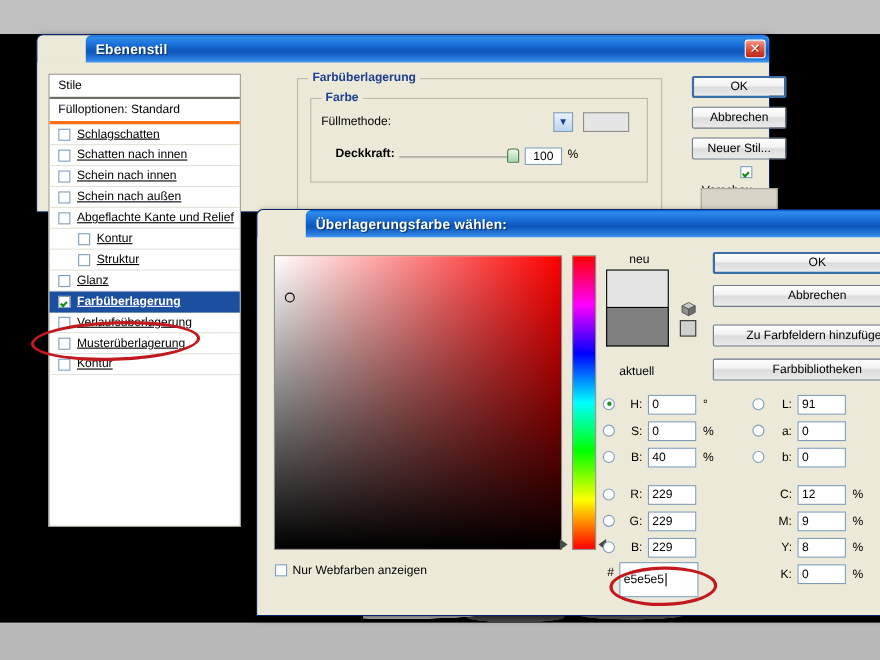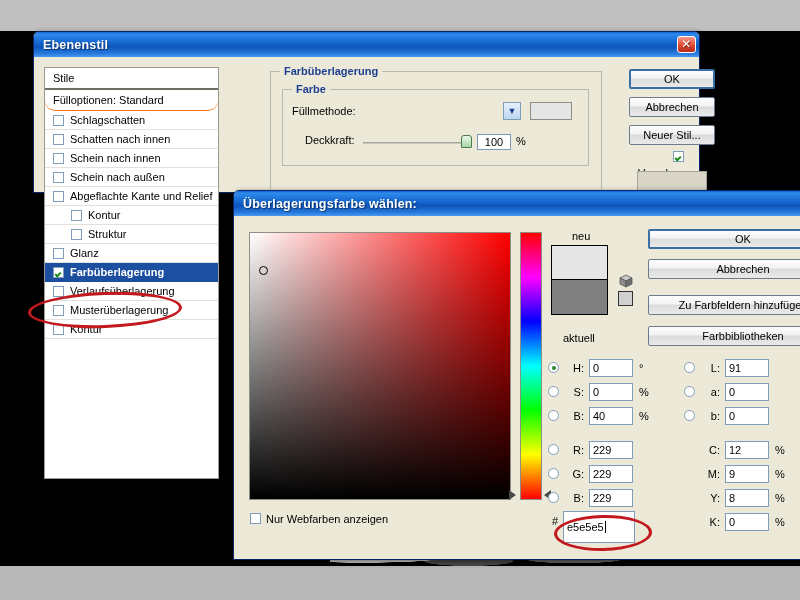--- a/index.html
+++ b/index.html
@@ -24,21 +24,21 @@
     opacity:.9;}
 
   
   .dlg{position:absolute;background:#ece9d8;
        border:1px solid #0a246a;border-radius:6px 6px 0 0;
        box-shadow:2px 2px 6px rgba(0,0,0,.55);}
   .titlebar{height:25px;border-radius:5px 5px 0 0;
     background:linear-gradient(to bottom,#0b63d6 0%,#2f8bec 8%,#1567cf 42%,#0d55bb 60%,#2a7de0 88%,#4a9cf0 100%);
     display:flex;align-items:center;padding:0 3px 0 9px;color:#fff;
     font-weight:bold;font-size:12.5px;letter-spacing:.2px;
-    text-shadow:1px 1px 1px rgba(0,0,0,.5);}
+    text-shadow:1px 1px 1px rgba(0,0,0,.5);margin-left:44px;}
   .titlebar .ttl{flex:1;white-space:nowrap;}
   .closebtn{width:19px;height:17px;border-radius:3px;
     background:linear-gradient(to bottom,#f89a8a,#e04a32 55%,#b8281a);
     border:1px solid #fff;box-sizing:border-box;
     color:#fff;font-size:12px;font-weight:bold;line-height:15px;text-align:center;
     cursor:pointer;}
   .dlgbody{position:absolute;left:0;right:0;top:25px;bottom:0;background:#ece9d8;padding-left:28px;}
 
   
   .btn{background:linear-gradient(to bottom,#fdfdfd 0%,#f3f3f3 42%,#dcdcdc 52%,#eaeaea 100%);
@@ -64,23 +64,23 @@
   
   .inp{background:#fff;border:1px solid #7f9db9;box-sizing:border-box;
        font-family:"Liberation Sans",sans-serif;font-size:11px;
        padding:0 3px;display:flex;align-items:center;}
 
   
   #dlg-layerstyle{left:33px;top:31px;width:665px;height:160px;}
   #styles-list{position:absolute;left:10px;top:10px;width:175px;height:412px;
      background:#fff;border:1px solid #9a9a8e;box-sizing:border-box;font-size:11px;}
   .slist-hdr{padding:4px 0 4px 8px;border-bottom:2px solid #6f6f66;}
-  .slist-sub{padding:4px 0 4px 8px;border-bottom:1px solid #f97316;border-radius:10px;}
+  .slist-sub{padding:4px 0 4px 8px;border-bottom:3px solid #f97316;}
   .slist-row{padding:3px 0 3px 8px;border-bottom:1px solid #e2e2da;display:flex;
-     align-items:center;gap:6px;white-space:nowrap;}
+     align-items:center;gap:6px;white-space:nowrap;text-decoration:underline;}
   .slist-row.ind{padding-left:26px;}
   .slist-row.sel{background:#1d4fa0;color:#fff;font-weight:bold;border-bottom-color:#1d4fa0;}
 
   .group{position:absolute;border:1px solid #b9b9ad;}
   .group>.glbl{position:absolute;top:-7px;left:9px;background:#ece9d8;padding:0 4px;
      color:#1d3f8f;font-weight:bold;font-size:11px;}
 
   
   #dlg-picker{left:233px;top:190px;width:600px;height:368px;}
   #sbfield{position:absolute;left:15px;top:16px;width:262px;height:268px;
@@ -180,21 +180,21 @@
         <span class="glbl">Farbe</span>
         <span style="position:absolute;left:9px;top:15px;">Füllmethode:</span>
         <div style="position:absolute;left:220px;top:12px;width:18px;height:18px;
              background:linear-gradient(to bottom,#e8f1fb,#bcd6f0);border:1px solid #7f9db9;
              box-sizing:border-box;display:flex;align-items:center;justify-content:center;">
           <span style="font-size:9px;color:#1d3f8f;">▼</span>
         </div>
         <div style="position:absolute;left:247px;top:12px;width:42px;height:18px;
              border:1px solid #8e8e86;box-sizing:border-box;background:#e5e5e5;"></div>
 
-        <span style="position:absolute;left:22px;top:44px;">Deckkraft:</span>
+        <span style="position:absolute;left:22px;top:44px;font-weight:bold;">Deckkraft:</span>
         <div style="position:absolute;left:80px;top:52px;width:105px;height:2px;
              background:linear-gradient(to bottom,#9a9a90,#d6d6cc);"></div>
         <div style="position:absolute;left:178px;top:45px;width:11px;height:13px;
              background:linear-gradient(to bottom,#eaf6ea,#a8d6a8);border:1px solid #4a7a4a;
              box-sizing:border-box;border-radius:3px 3px 1px 1px;"></div>
         <div class="inp" style="position:absolute;left:194px;top:44px;width:34px;height:16px;justify-content:center;">
           <span>100</span>
         </div>
         <span style="position:absolute;left:233px;top:45px;">%</span>
       </div>

